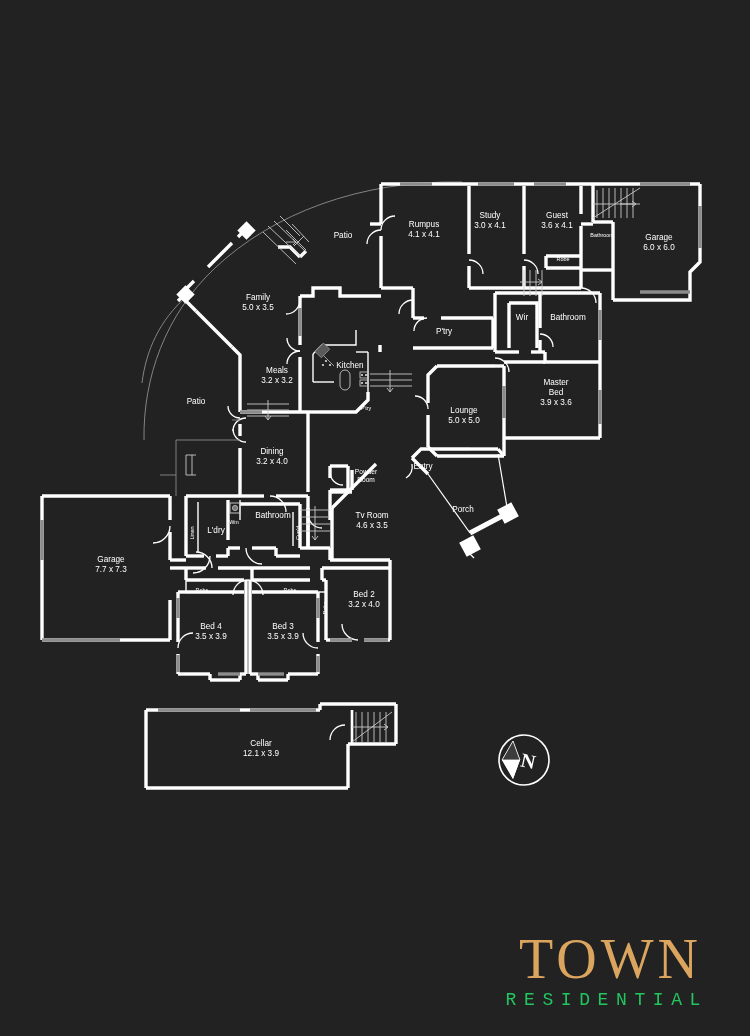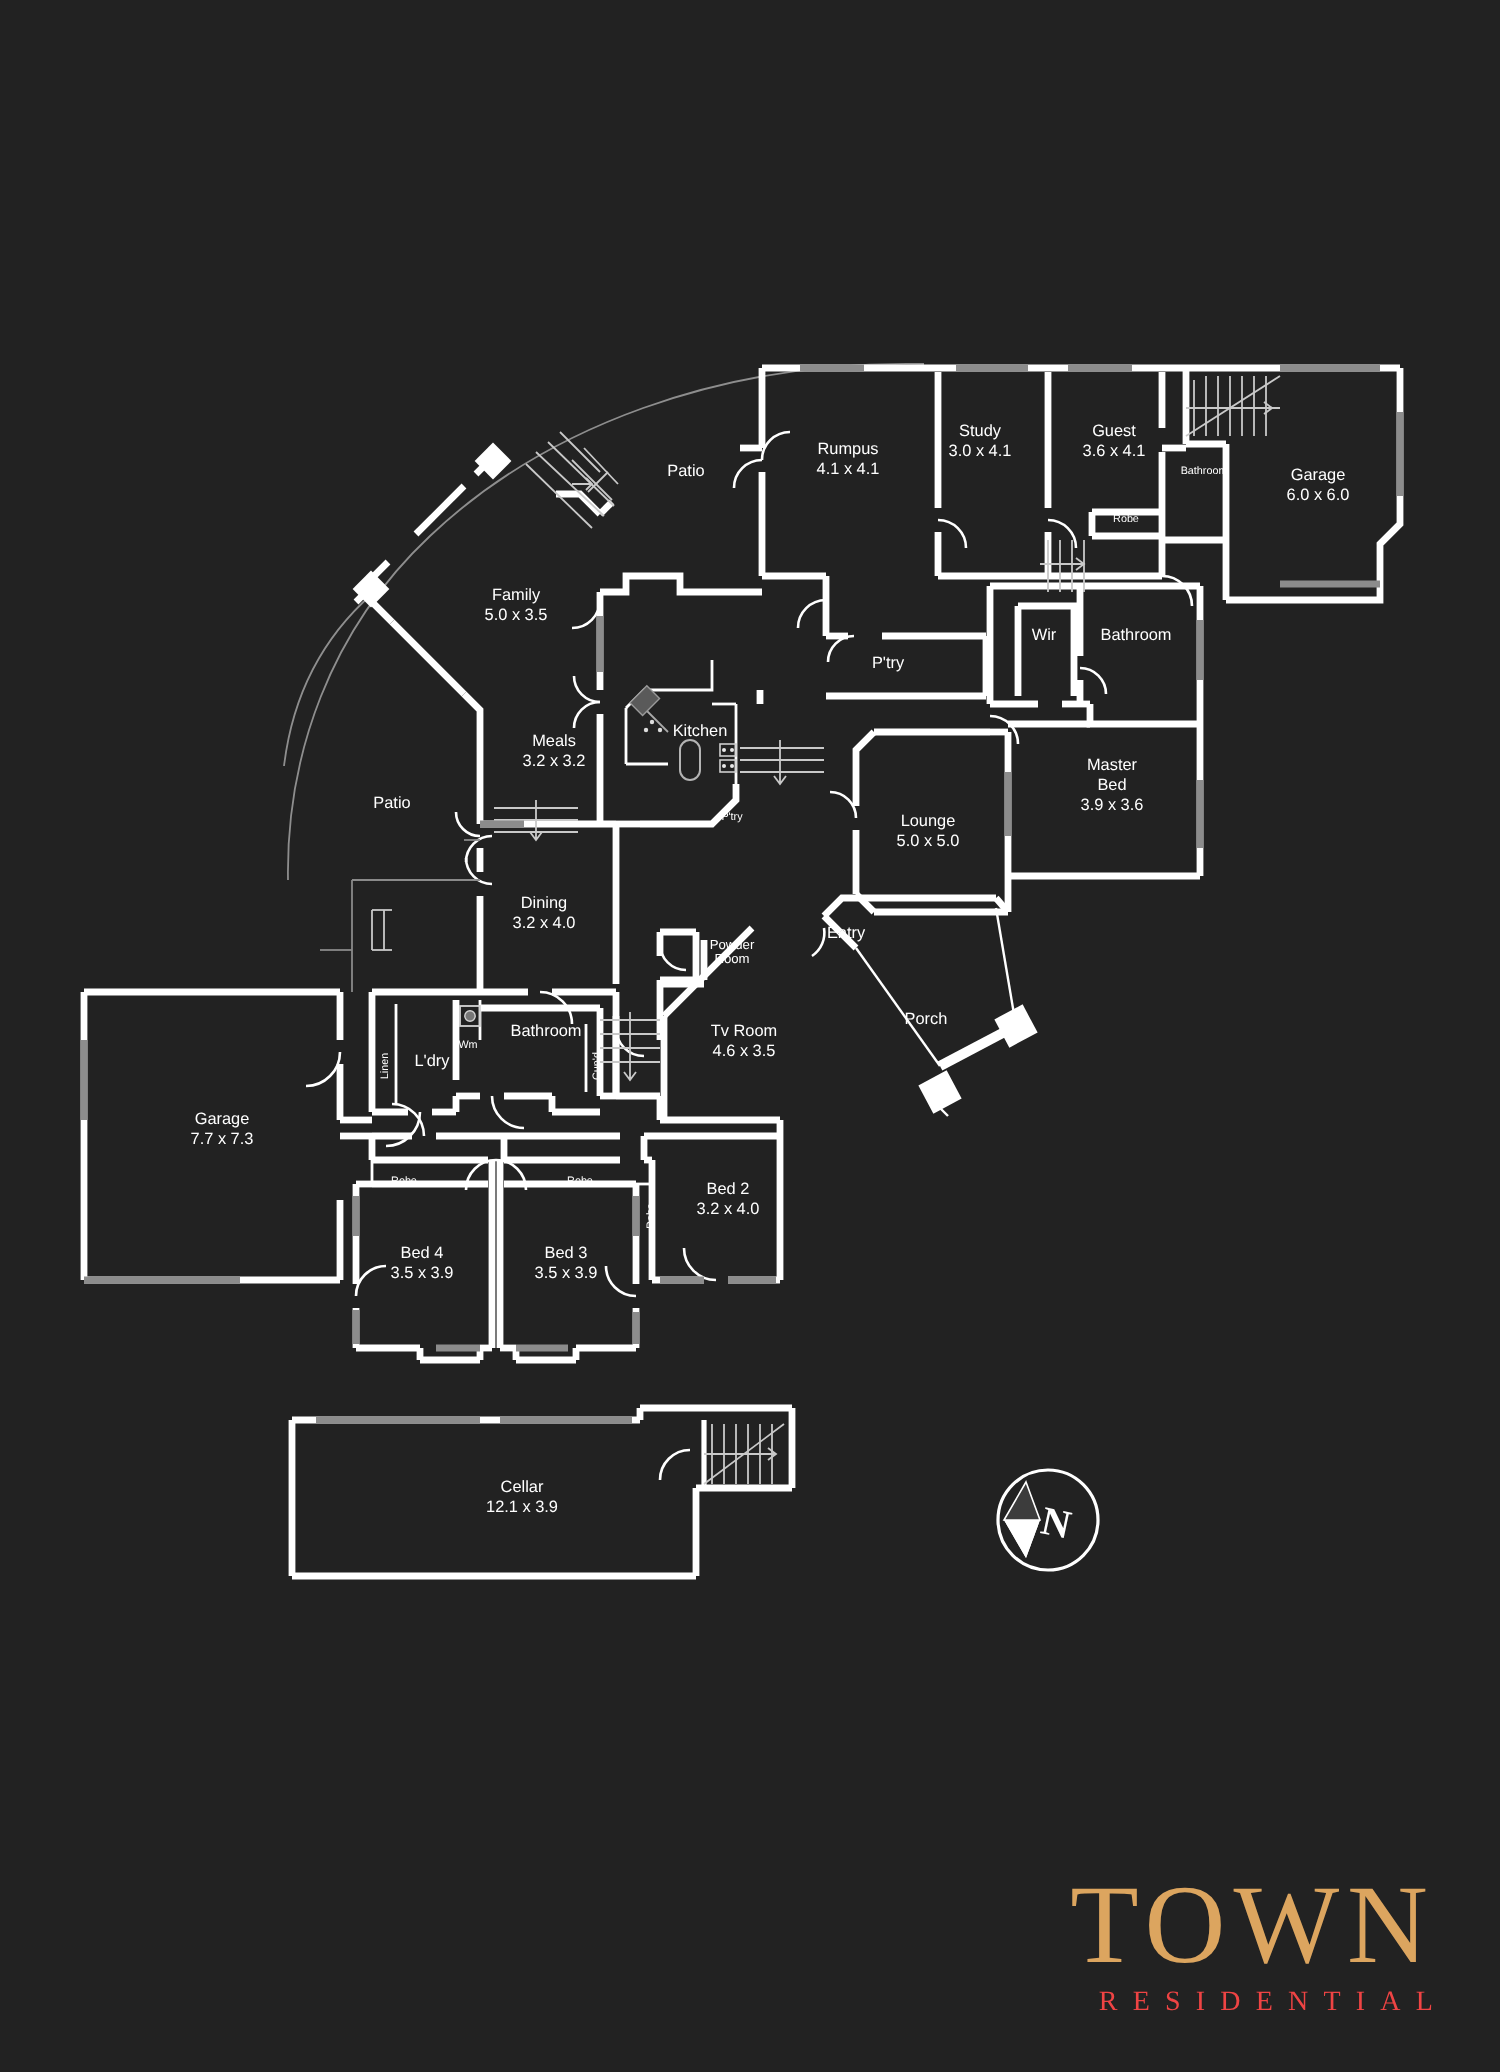--- a/index.html
+++ b/index.html
@@ -24,38 +24,38 @@
     background: #222222;
   }
   #plan-svg {
     position: absolute;
     left: 0; top: 0;
     width: 750px;
     height: 1036px;
   }
   .logo-block {
     position: absolute;
-    right: 32px;
+    right: 48px;
     bottom: 26px;
     text-align: right;
     user-select: none;
   }
   .logo-town {
     font-family: "Liberation Serif", serif;
     font-size: 56px;
     letter-spacing: 4px;
     line-height: 0.98;
     color: #dca55f;
     font-weight: 400;
   }
   .logo-res {
-    font-family: Liberation Serif, serif;
-    font-size: 14px;
+    font-family: Liberation Mono, monospace;
+    font-size: 18px;
     letter-spacing: 7.6px;
-    color: #ef4444;
+    color: #22c55e;
     margin-top: 3px;
     margin-right: -6px;
   }
 </style>
 </head>
 <body>
 
 <div id="page">
 
   <svg id="plan-svg" viewBox="0 0 750 1036" xmlns="http://www.w3.org/2000/svg">

